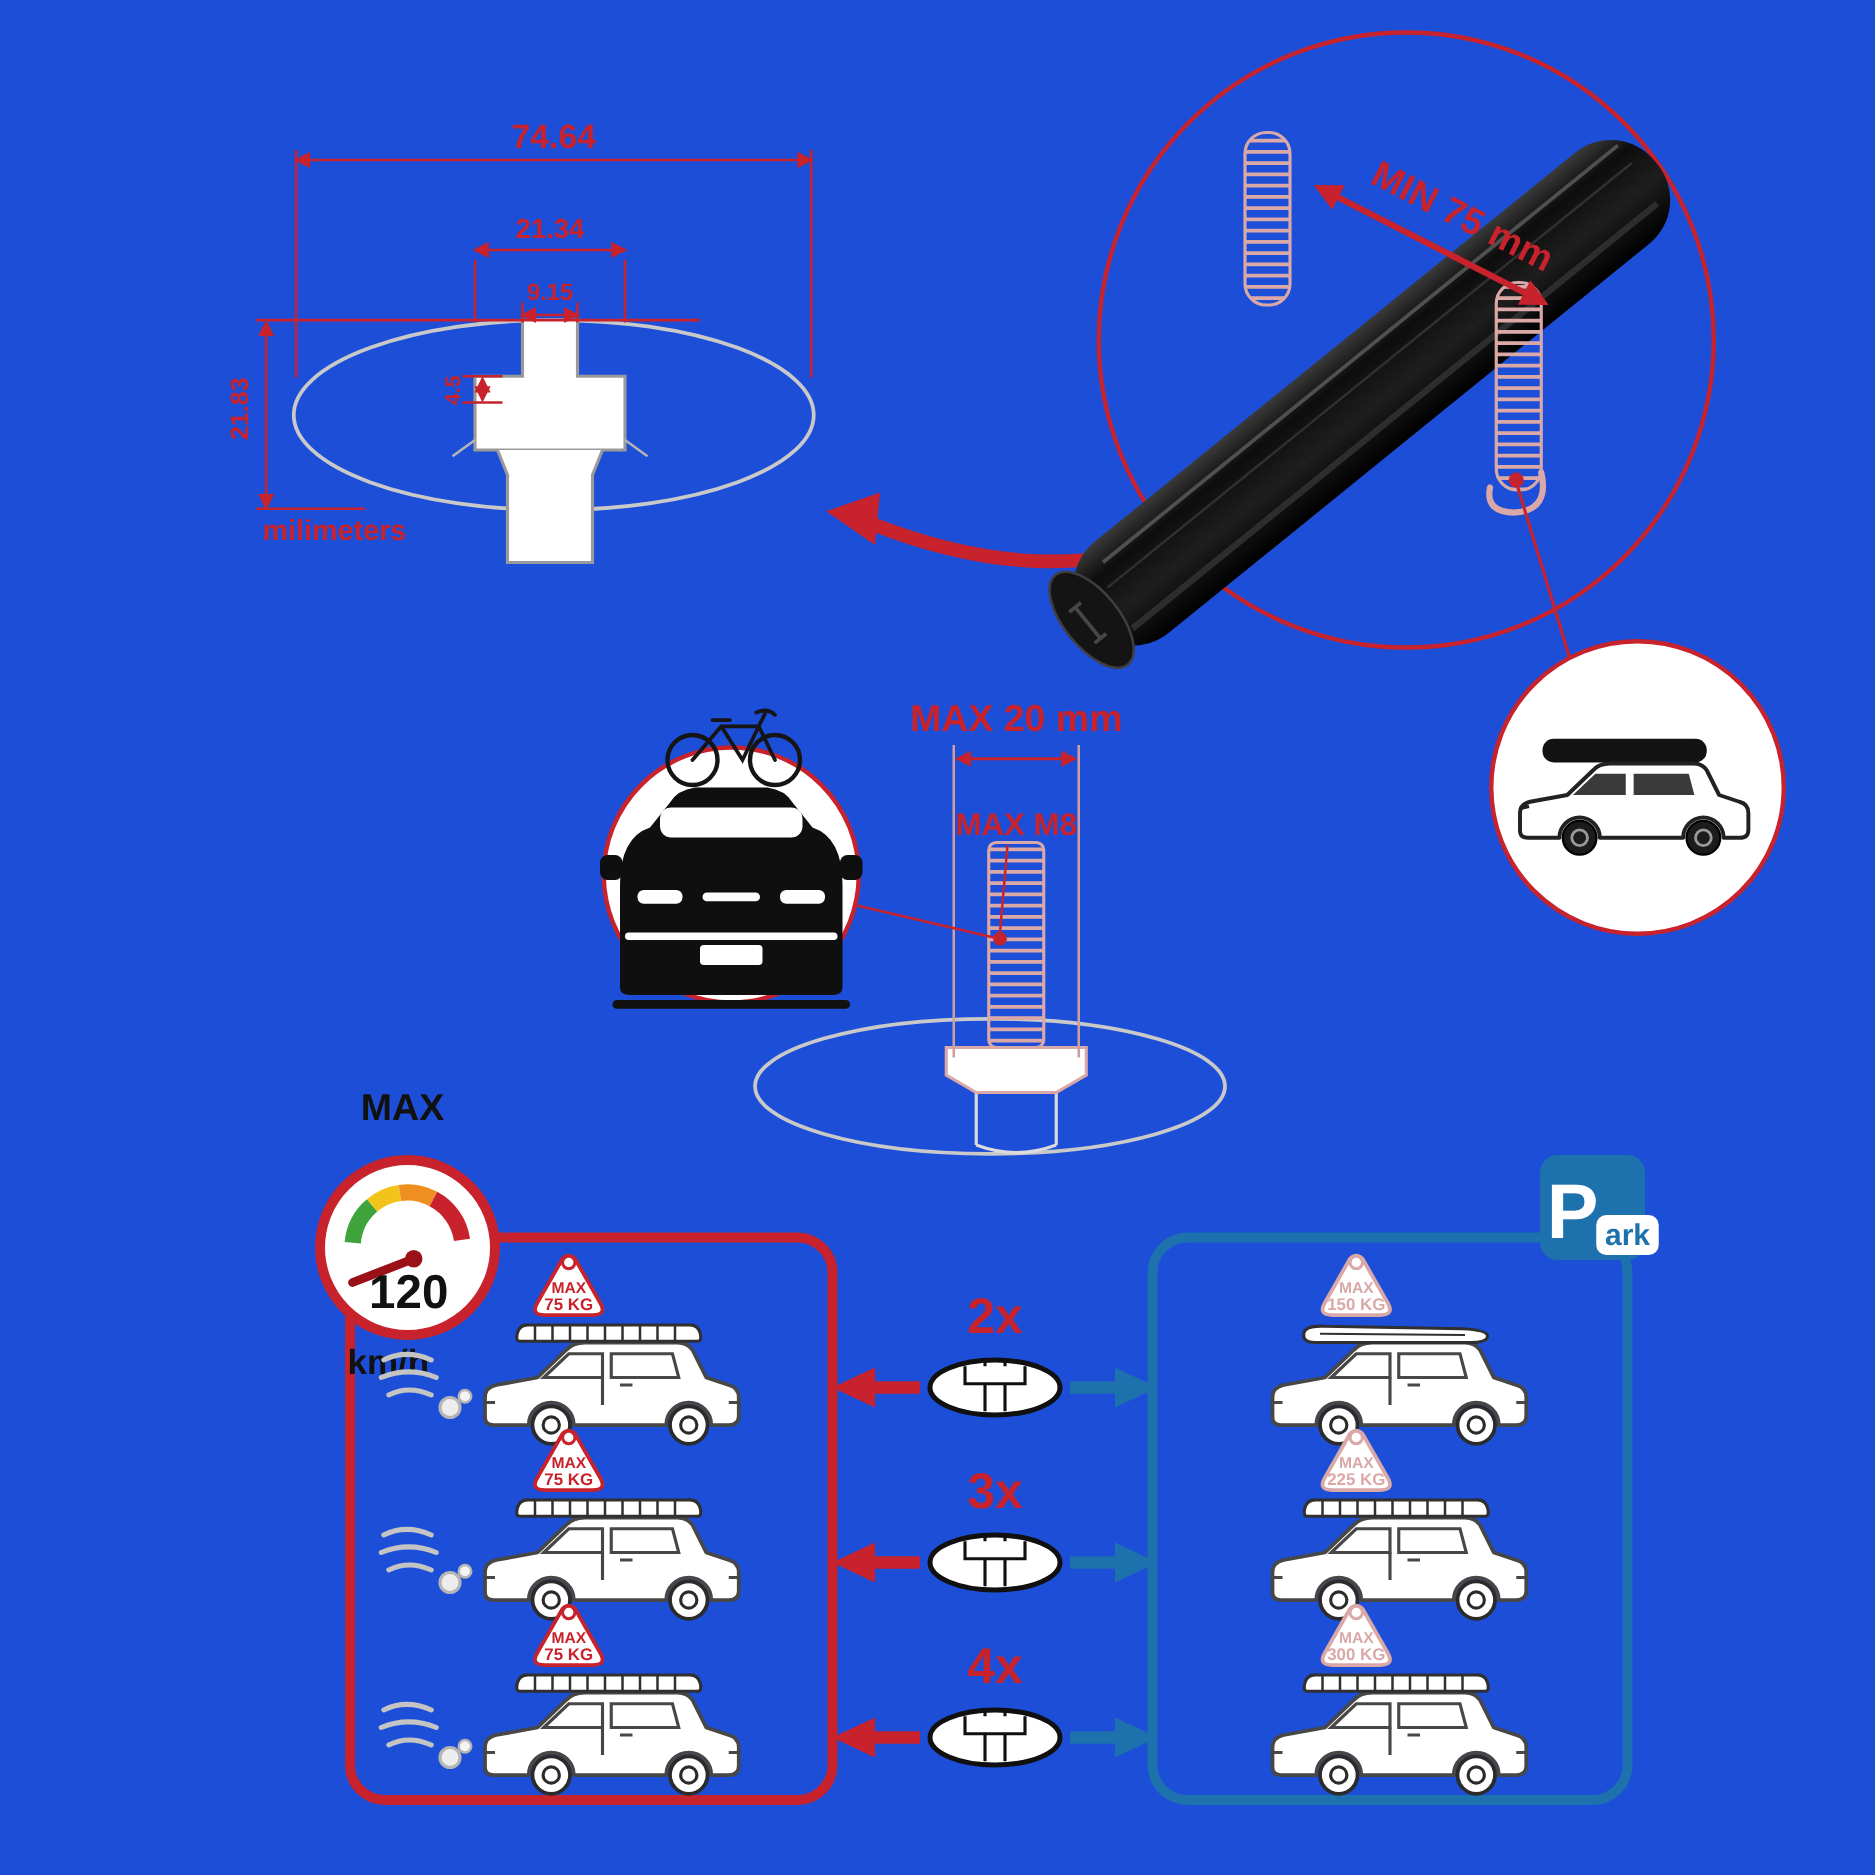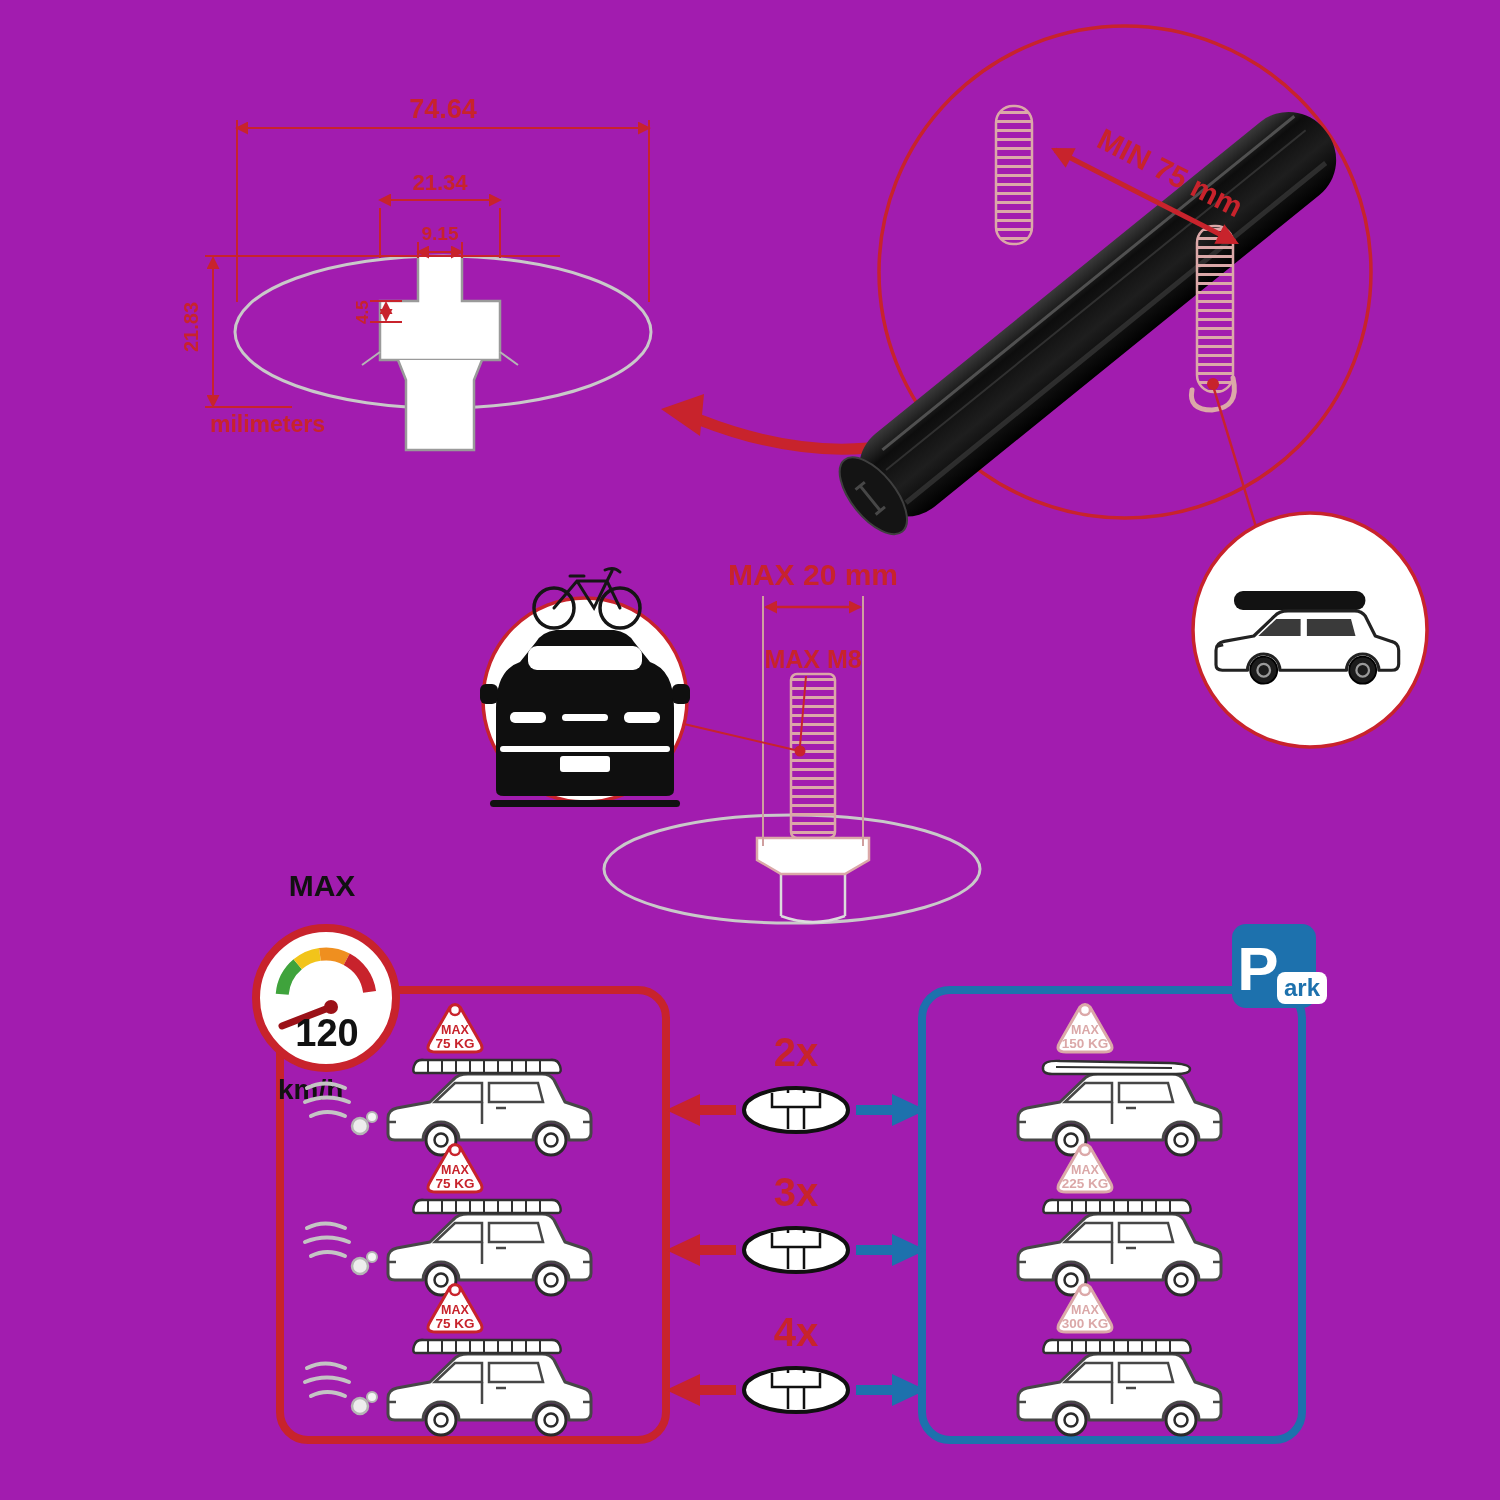--- a/index.html
+++ b/index.html
@@ -1,16 +1,16 @@
 <!DOCTYPE html>
 <html style="--red: #c8232c; --blue: #1d71ad; --pink: #dba8a8; --profile_gray: #c9c9c9; --line_gray: #9a9a9a; --ink: #111111; --gauge_green: #3fa33c; --gauge_yellow: #f2c41a; --gauge_orange: #ef8f1f; --gauge_red: #c8232c;"><head>
 <meta charset="utf-8">
 <style>
   html,body{margin:0;padding:0;background:#fff}
-  .stage{position:relative;width:1500px;height:1500px;background:#a21caf;overflow:hidden}
+  .stage{position:relative;width:1500px;height:1500px;background:#1d4ed8;overflow:hidden}
   .stage>svg{position:absolute;left:0;top:0}
   text{font-family:"Liberation Sans",sans-serif;font-weight:700}
   .sred{stroke:var(--red)}   .fred{fill:var(--red)}
   .sblue{stroke:var(--blue)} .fblue{fill:var(--blue)}
   .spink{stroke:var(--pink)}
   .sgray{stroke:var(--profile_gray)}
   .sline{stroke:var(--line_gray)}
   .tred{fill:var(--red)} .tblue{fill:var(--blue)} .tink{fill:var(--ink)}
   .twhite{fill:#fff} .tpink{fill:var(--pink)}
 </style>

